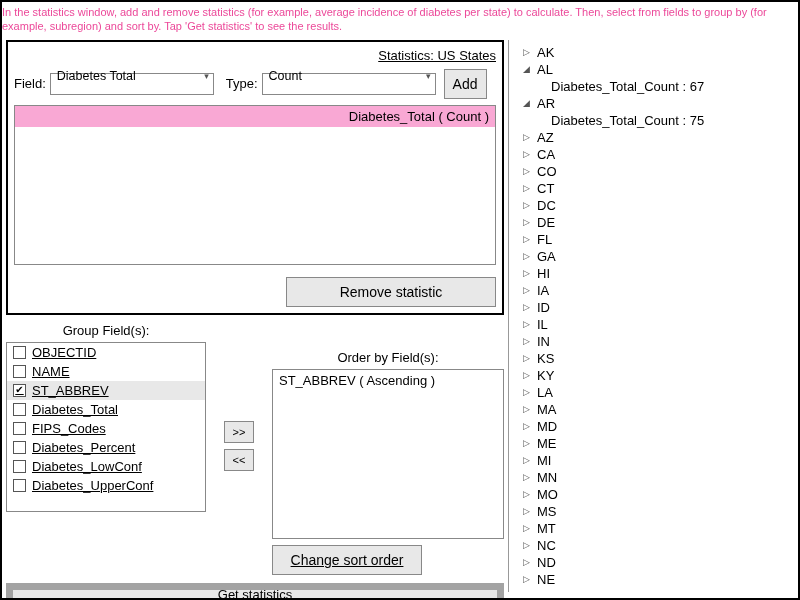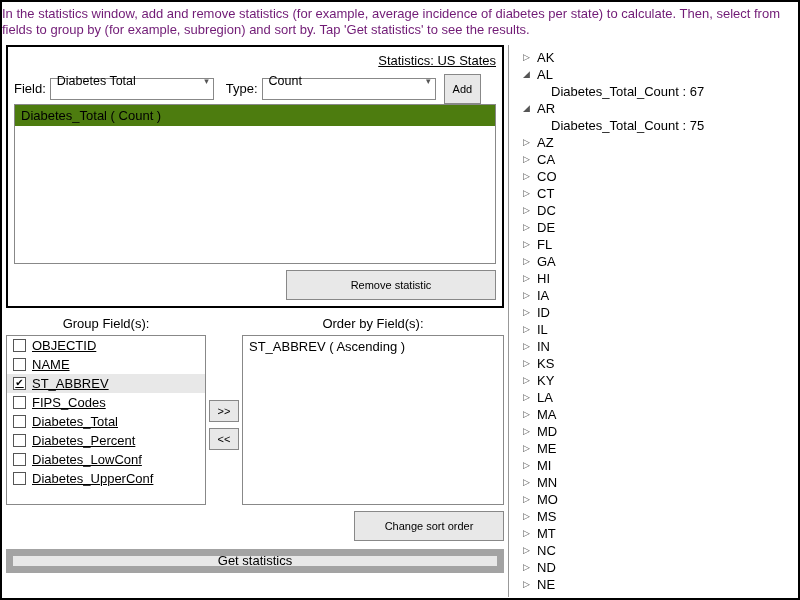--- a/index.html
+++ b/index.html
@@ -6,23 +6,23 @@
   body {
     font-family: "Segoe UI", Arial, sans-serif;
     font-size: 12px;
     background: #fff;
     width: 800px;
     height: 600px;
     overflow: hidden;
     border: 2px solid #000;
   }
   .instruction {
-    color: #701a75;
+    color: #ec4899;
     padding: 4px 6px 6px 0;
-    font-size: 13px;
+    font-size: 11px;
     line-height: 1.25;
   }
   .main {
     display: flex;
     height: calc(100% - 44px);
   }
   .left {
     width: 506px;
     padding: 0 4px 4px 4px;
   }
@@ -40,20 +40,21 @@
   .panel-title {
     text-align: right;
     text-decoration: underline;
     font-size: 13px;
     padding: 2px 0 6px 0;
   }
   .row {
     display: flex;
     align-items: center;
     gap: 4px;
+    margin-bottom: 6px;
   }
   .lbl { font-size: 13px; }
   .combo {
     border: 1px solid #888;
     height: 22px;
     display: flex;
     align-items: center;
     justify-content: space-between;
     padding: 0 4px 16px 6px;
     background: #fff;
@@ -61,34 +62,34 @@
   }
   .combo .arrow { font-size: 9px; color: #555; }
   .btn {
     border: 1px solid #888;
     background: #e8e8e8;
     height: 22px;
     display: inline-flex;
     align-items: center;
     justify-content: center;
     padding: 14px 8px;
-    font-size: 11px;
+    font-size: 14px;
     cursor: pointer;
   }
   .listbox {
     border: 1px solid #888;
     background: #fff;
     overflow: hidden;
   }
   .listbox.scroll { overflow-y: scroll; }
   .listitem {
     padding: 3px 6px;
     font-size: 13px;
   }
-  .listitem.sel { background: #4d7c0f; }
+  .listitem.sel { background: #f9a8d4; text-align: right; }
   .check-row {
     display: flex;
     align-items: center;
     gap: 6px;
     padding: 2px 6px;
     font-size: 13px;
     text-decoration: underline;
   }
   .check-row.sel { background: #e8e8e8; }
   .checkbox {
@@ -98,26 +99,26 @@
     display: inline-flex; align-items:center; justify-content:center;
     font-size: 10px; line-height: 1;
   }
   .section-label {
     text-align: center;
     font-size: 13px;
     padding: 6px 0 4px 0;
   }
   .group-area {
     display: flex;
-    gap: 1px;
+    gap: 16px;
     margin-top: 2px;
   }
   .group-left { width: 200px; }
   .group-mid { width: 34px; display:flex; flex-direction:column; justify-content:center; gap:6px; align-items:center;}
-  .group-right { flex:1; }
+  .group-right { flex:1;margin-top:27px; }
   .small-btn {
     border: 1px solid #888;
     background: #e8e8e8;
     width: 30px; height: 22px;
     display:flex; align-items:center; justify-content:center;
     font-size: 11px;
     cursor:pointer;
   }
   .wide-btn {
     border: 7px solid #a3a3a3;
@@ -161,21 +162,21 @@
         <span class="lbl" style="margin-left:8px">Type:</span>
         <div class="combo" style="width:174px">
           <span>Count</span>
           <span class="arrow">▾</span>
         </div>
         <div class="btn" style="margin-left:4px">Add</div>
       </div>
       <div class="listbox" style="height:160px">
         <div class="listitem sel">Diabetes_Total  ( Count )</div>
       </div>
-      <div style="display:flex; justify-content:flex-end; margin-top:6px;align-items:flex-end;">
+      <div style="display:flex; justify-content:flex-end; margin-top:12px;align-items:flex-end;">
         <div class="btn" style="width:210px">Remove statistic</div>
       </div>
     </div>
 
     <div class="group-area">
       <div class="group-left">
         <div class="section-label">Group Field(s):</div>
         <div class="listbox scroll" style="height:170px" id="group-fields-list">
             <div class="check-row">
               <span class="checkbox"></span>
@@ -184,25 +185,25 @@
             <div class="check-row">
               <span class="checkbox"></span>
               <span>NAME</span>
             </div>
             <div class="check-row sel">
               <span class="checkbox">✔</span>
               <span>ST_ABBREV</span>
             </div>
             <div class="check-row">
               <span class="checkbox"></span>
+              <span>Diabetes_Total</span>
+            </div>
+            <div class="check-row">
+              <span class="checkbox"></span>
               <span>FIPS_Codes</span>
-            </div>
-            <div class="check-row">
-              <span class="checkbox"></span>
-              <span>Diabetes_Total</span>
             </div>
             <div class="check-row">
               <span class="checkbox"></span>
               <span>Diabetes_Percent</span>
             </div>
             <div class="check-row">
               <span class="checkbox"></span>
               <span>Diabetes_LowConf</span>
             </div>
             <div class="check-row">
@@ -213,21 +214,21 @@
       </div>
       <div class="group-mid">
         <div class="small-btn">&gt;&gt;</div>
         <div class="small-btn">&lt;&lt;</div>
       </div>
       <div class="group-right">
         <div class="section-label">Order by Field(s):</div>
         <div class="listbox" style="height:170px">
           <div class="listitem">ST_ABBREV  ( Ascending )</div>
         </div>
-        <div style="display:flex; justify-content:flex-end; margin-top:6px;">
+        <div style="display:flex; justify-content:flex-start; margin-top:6px;text-decoration:underline;">
           <div class="btn" style="width:150px">Change sort order</div>
         </div>
       </div>
     </div>
 
     <div class="wide-btn" style="margin-top:8px">Get statistics</div>
   </div>
 
   <div class="right" id="results-tree">
       <div class="tree-row tree-indent1">

